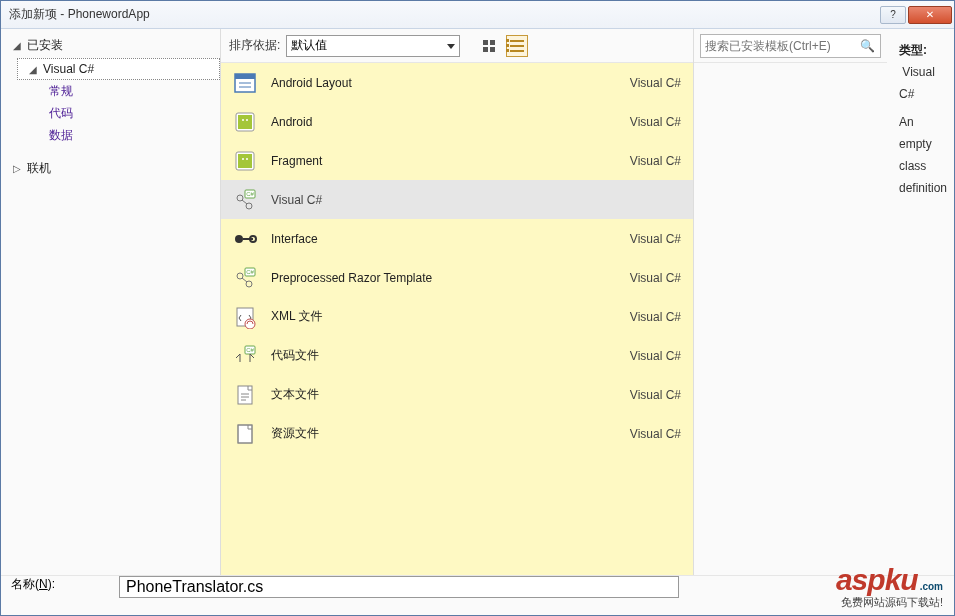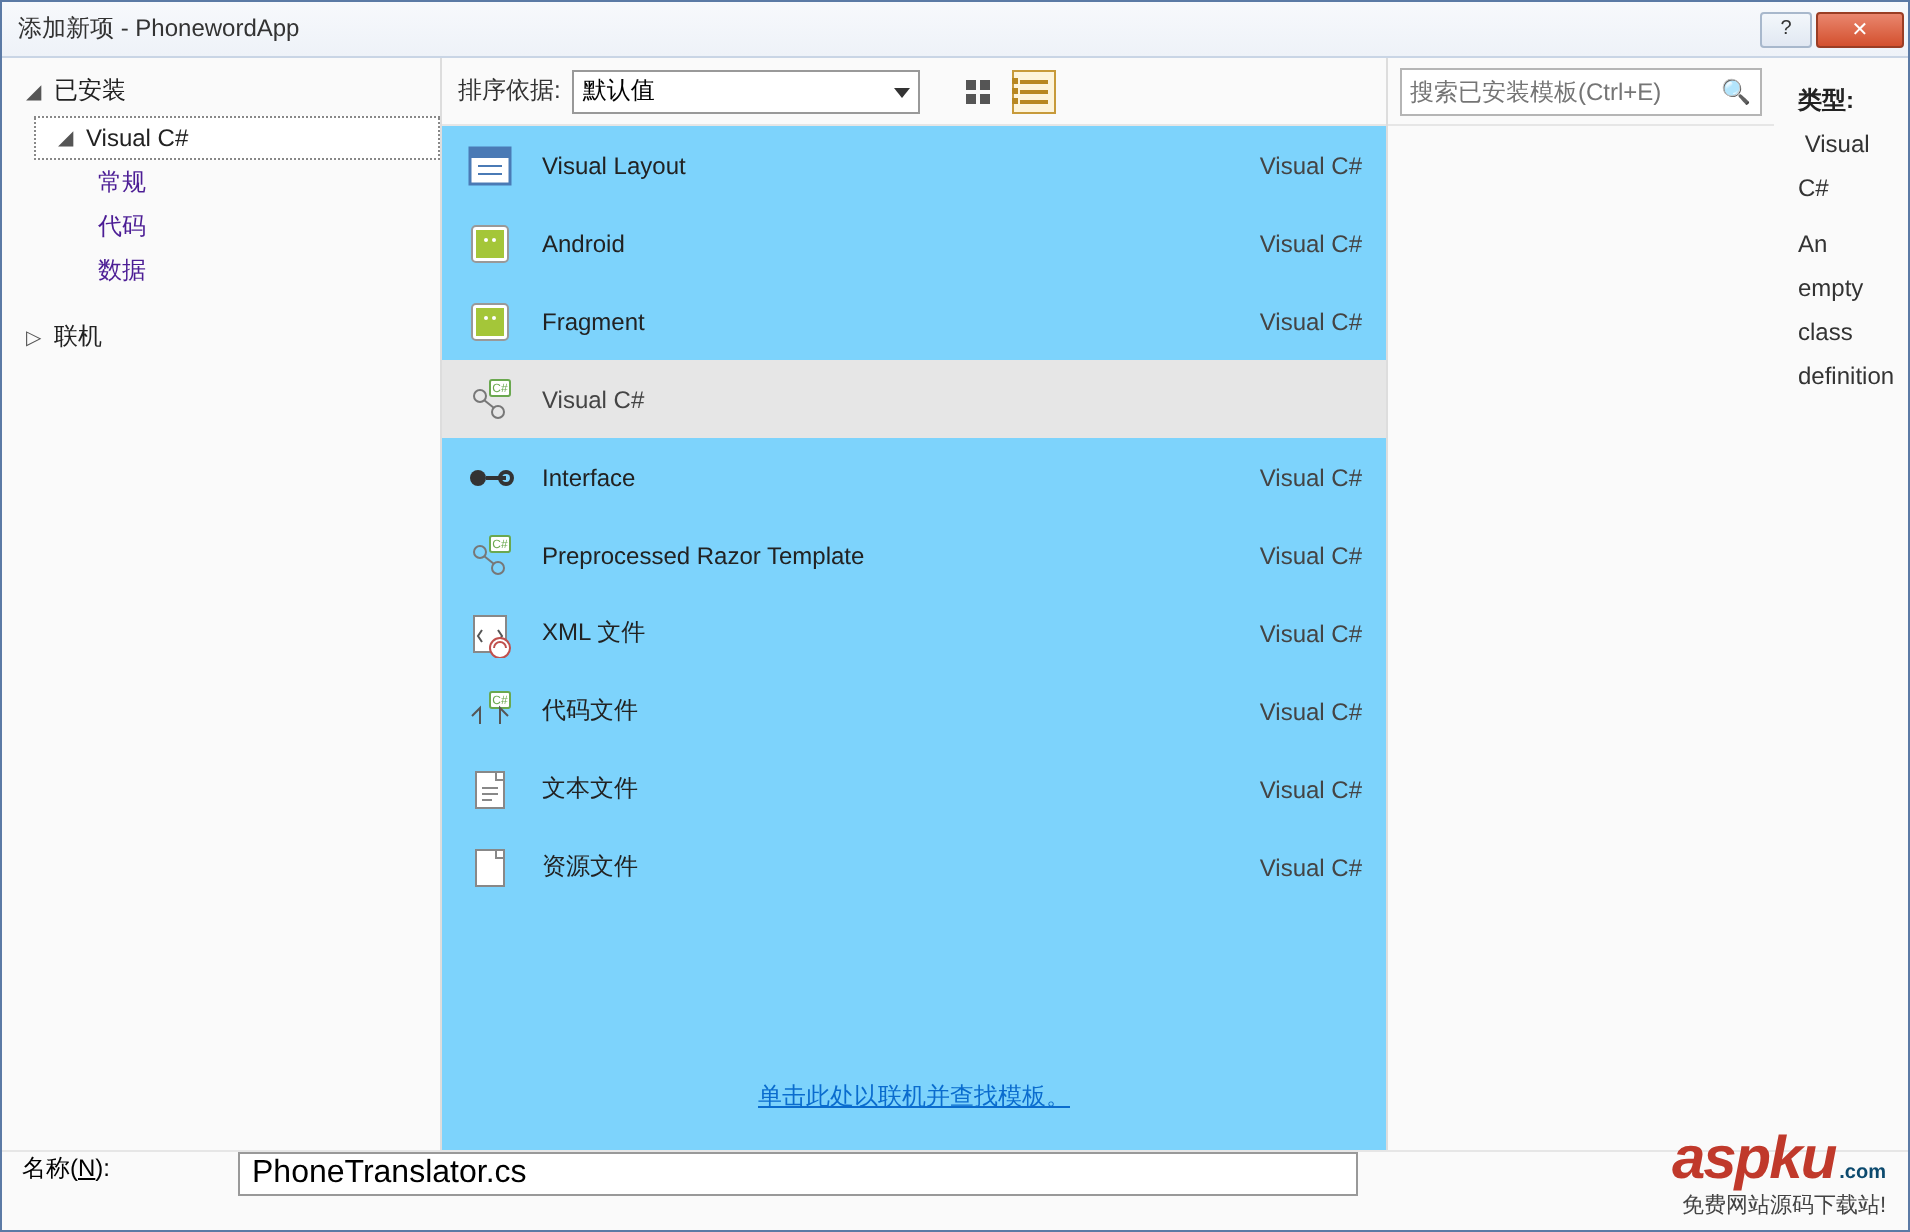--- a/index.html
+++ b/index.html
@@ -77,21 +77,21 @@
     }
     .tree-item.header .caret { font-size: 10px; color: #555; width: 10px; display: inline-block; }
     .tree-item.selected { background: #fff; border: 1px dotted #888; padding: 3px 7px 3px 11px; }
     .tree-child { padding-left: 48px; color: #4c1d95; line-height: 22px; }
     .tree-sub { padding-left: 30px; }
     .center-pane {
       flex: 1;
       display: flex;
       flex-direction: column;
       border-right: 1px solid #ddd;
-      background: #7dd3fc;
+      background: #fef9c3;
     }
     .sort-bar {
       height: 34px;
       display: flex;
       align-items: center;
       gap: 6px;
       padding: 0 8px;
       border-bottom: 1px solid #e6e6e6;
       background: #fafafa;
     }
@@ -322,21 +322,21 @@
         <div class="item-list" id="item-list">
             <div class="template-item">
               <span class="template-icon">
                 <svg width="24" height="24">
                   <rect x="2" y="3" width="20" height="18" fill="#fff" stroke="#4a7ab5" stroke-width="1.5"></rect>
                   <rect x="2" y="3" width="20" height="5" fill="#4a7ab5"></rect>
                   <line x1="6" y1="12" x2="18" y2="12" stroke="#4a7ab5"></line>
                   <line x1="6" y1="16" x2="18" y2="16" stroke="#4a7ab5"></line>
                 </svg>
               </span>
-              <span class="template-name">Visual Layout</span>
+              <span class="template-name">Android Layout</span>
               <span class="template-lang">Visual C#</span>
             </div>
             <div class="template-item">
               <span class="template-icon">
                 <svg width="24" height="24">
                   <rect x="3" y="3" width="18" height="18" rx="2" fill="#fff" stroke="#999"></rect>
                   <rect x="5" y="5" width="14" height="14" fill="#a4c639"></rect>
                   <circle cx="10" cy="10" r="1" fill="#fff"></circle>
                   <circle cx="14" cy="10" r="1" fill="#fff"></circle>
                 </svg>
@@ -436,23 +436,20 @@
                   <rect x="5" y="3" width="14" height="18" fill="#fff" stroke="#888"></rect>
                   <polyline points="15,3 15,7 19,7" fill="none" stroke="#888"></polyline>
                   <rect x="5" y="3" width="14" height="18" fill="none" stroke="#888"></rect>
                 </svg>
               </span>
               <span class="template-name">资源文件</span>
               <span class="template-lang">Visual C#</span>
             </div>
           </div>
 
-        <div class="online-link">
-          <a href="#">单击此处以联机并查找模板。</a>
-        </div>
       </div>
 
       <div class="right-pane">
         <div class="search-wrap">
           <div class="search-wrap-inner">
             <input class="search-input" placeholder="搜索已安装模板(Ctrl+E)" style="">
             <span class="search-icon">🔍</span>
           </div>
         </div>
         <div class="desc-pane">

